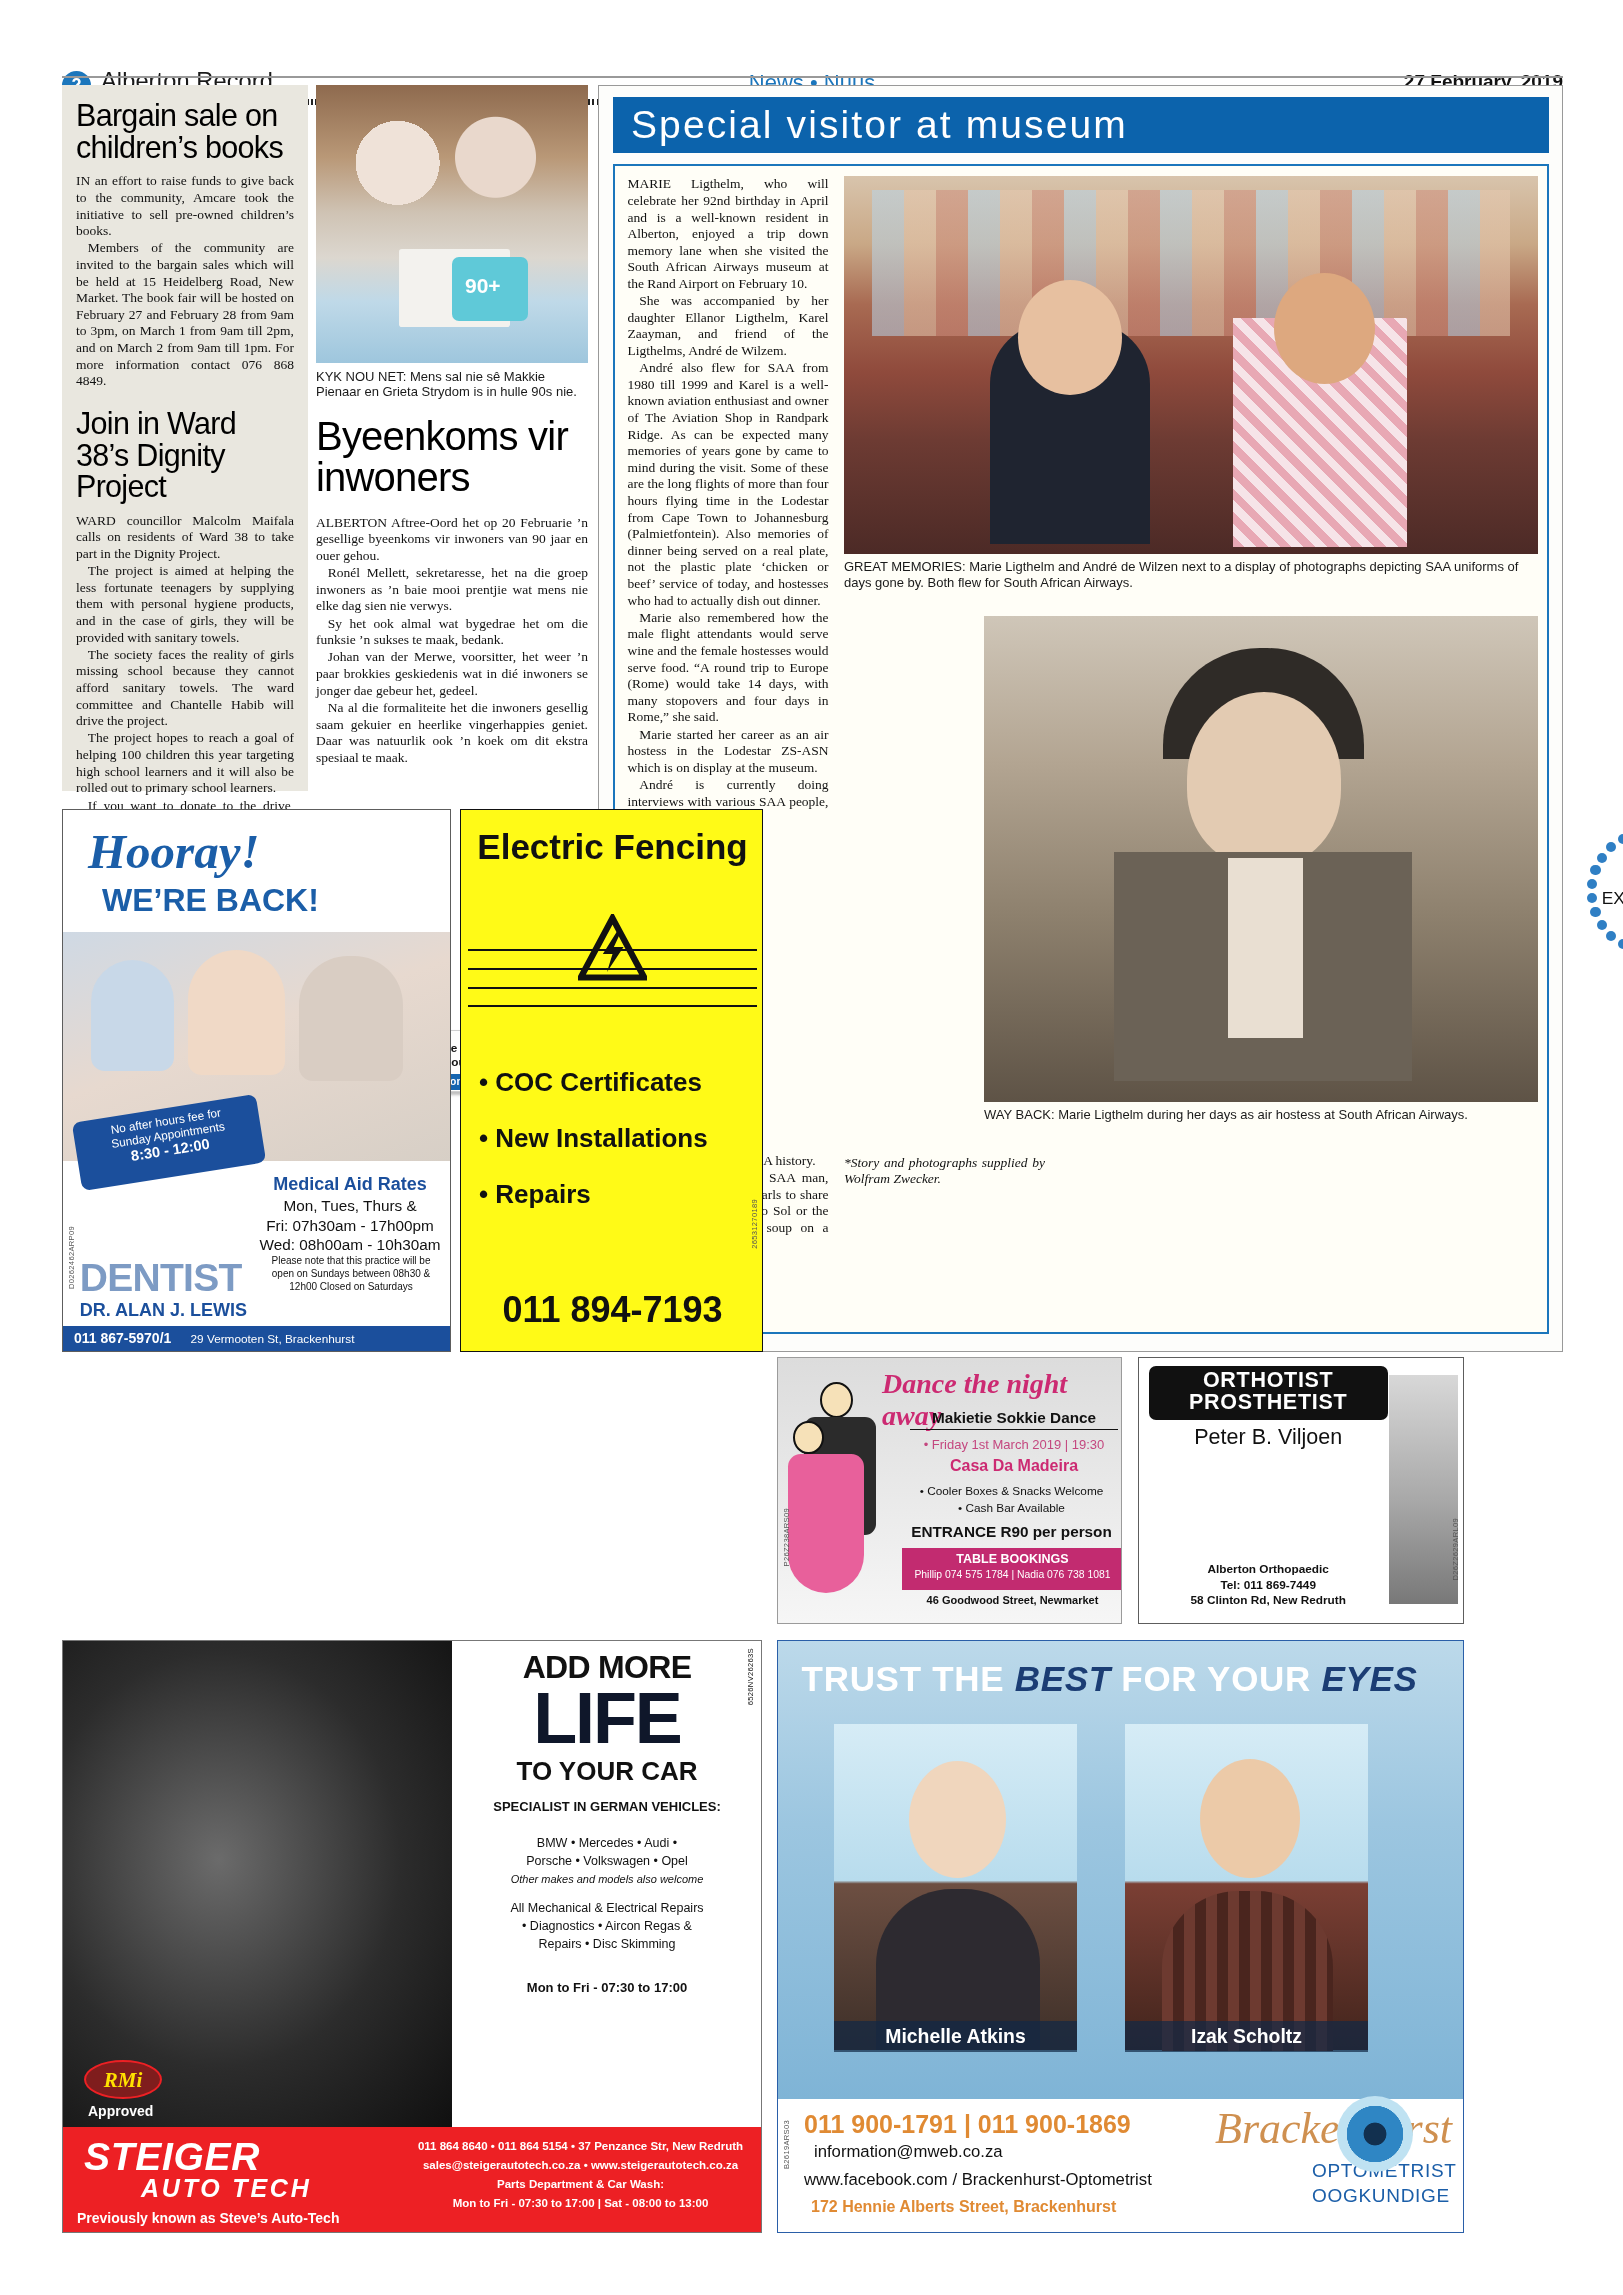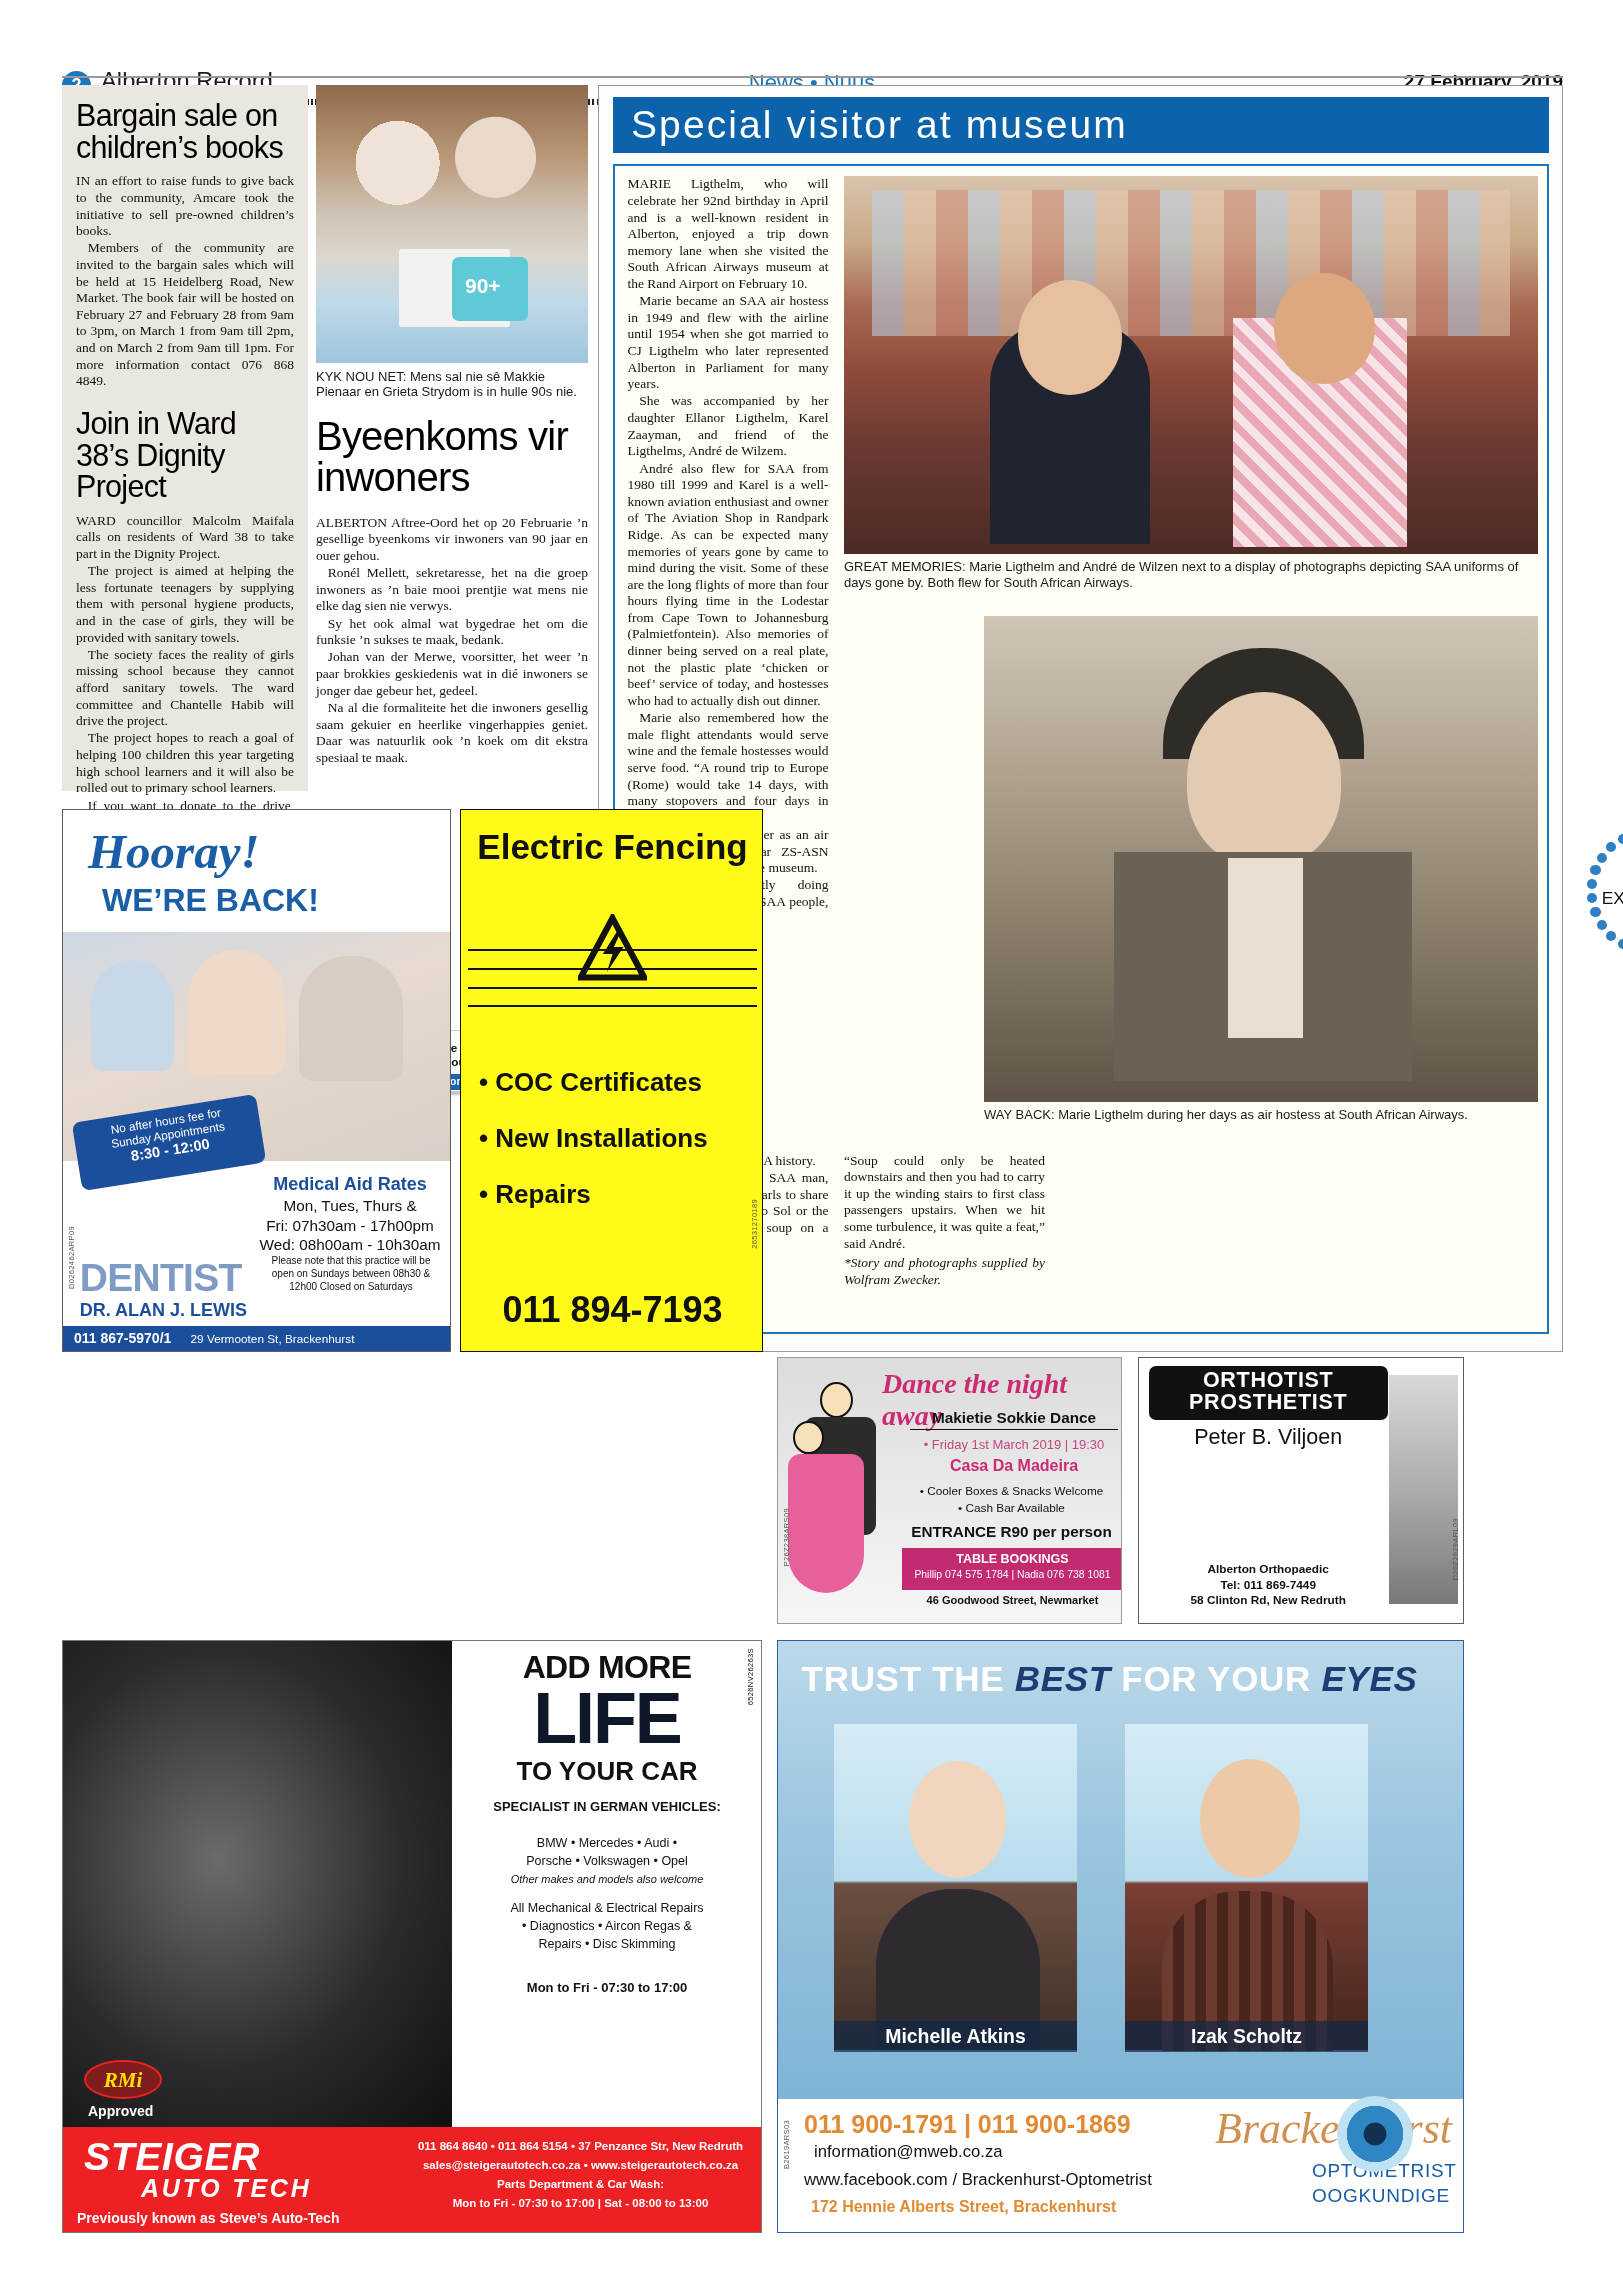--- a/index.html
+++ b/index.html
@@ -249,21 +249,20 @@
 
   <div class="museum-wrap">
     <div class="museum-banner">
       <span>Special visitor at museum</span>
     </div>
 
     <div class="museum-inner">
 
       <div style="position:absolute;left:12.5px;top:9.7px;width:201px;" class="body-ser">
         <p class="lead">MARIE Ligthelm, who will celebrate her 92nd birthday in April and is a well-known resident in Alberton, enjoyed a trip down memory lane when she visited the South African Airways museum at the Rand Airport on February 10.</p>
-        <p>Marie became an SAA air hostess in 1949 and flew with the airline until 1954 when she got married to CJ Ligthelm who later represented Alberton in Parliament for many years.</p>
         <p>She was accompanied by her daughter Ellanor Ligthelm, Karel Zaayman, and friend of the Ligthelms, André de Wilzem.</p>
         <p>André also flew for SAA from 1980 till 1999 and Karel is a well-known aviation enthusiast and owner of The Aviation Shop in Randpark Ridge. As can be expected many memories of years gone by came to mind during the visit. Some of these are the long flights of more than four hours flying time in the Lodestar from Cape Town to Johannesburg (Palmietfontein). Also memories of dinner being served on a real plate, not the plastic plate ‘chicken or beef’ service of today, and hostesses who had to actually dish out dinner.</p>
         <p>Marie also remembered how the male flight attendants would serve wine and the female hostesses would serve food. “A round trip to Europe (Rome) would take 14 days, with many stopovers and four days in Rome,” she said.</p>
         <p>Marie started her career as an air hostess in the Lodestar ZS-ASN which is on display at the museum.</p>
         <p>André is currently doing interviews with various SAA people, including Marie to</p>
       </div>
 
       <div class="photo" style="position:absolute;left:229px;top:9.7px;width:694px;height:378px;
            background:linear-gradient(180deg,#d8c4ac 0%,#c9a886 18%,#a86a52 34%,#8f4a3c 52%,#6d3b33 70%,#4c2a26 100%);">
         <div style="position:absolute;left:28px;top:14px;right:28px;height:146px;background:
@@ -302,21 +301,20 @@
         <div style="position:absolute;left:130px;top:236px;width:298px;height:229px;background:#6b6256;"></div>
         <div style="position:absolute;left:244px;top:242px;width:75px;height:180px;background:#e9dfd2;"></div>
       </div>
       <div class="cap-sans" style="position:absolute;left:369px;top:941px;width:554px;">WAY BACK: Marie Ligthelm during her days as air hostess at South African Airways.</div>
 
       <div style="position:absolute;left:12.5px;top:986px;width:201px;" class="body-ser">
         <p class="lead">preserve this piece of SAA history.</p>
         <p>And of course, as an SAA man, André also had a few pearls to share like stay overs in Ilha do Sol or the trying task of serving soup on a Boeing 747.</p>
       </div>
       <div style="position:absolute;left:229px;top:986px;width:201px;" class="body-ser">
-        <p class="lead">“Soup could only be heated downstairs and then you had to carry it up the winding stairs to first class passengers upstairs. When we hit some turbulence, it was quite a feat,” said André.</p>
         <p style="text-indent:0;font-style:italic;margin-top:2.8px;">*Story and photographs supplied by Wolfram Zwecker.</p>
       </div>
     </div>
   </div>
 
   <div class="ad ad-border" id="ad-dentist">
     <div class="hooray" style="position:absolute;left:25px;top:12.5px;">Hooray!</div>
     <div style="position:absolute;left:39px;top:72px;font-family:'Liberation Sans',sans-serif;font-weight:bold;font-size:32px;color:#1b5ea8;">WE’RE BACK!</div>
     <div class="photo-family">
       <div style="position:absolute;left:28px;top:28px;width:83px;height:111px;background:#c8d8e8;border-radius:42px 42px 14px 14px;"></div>

